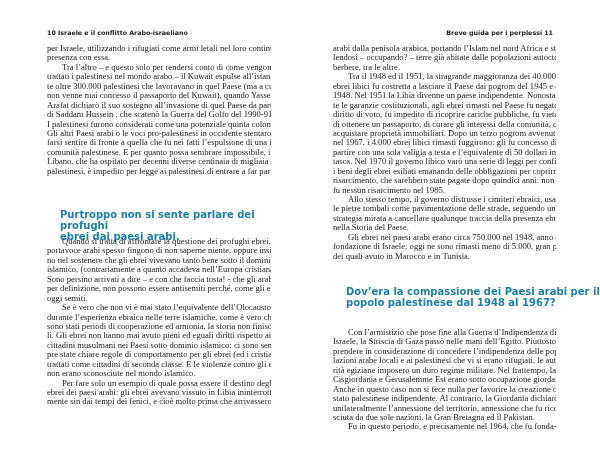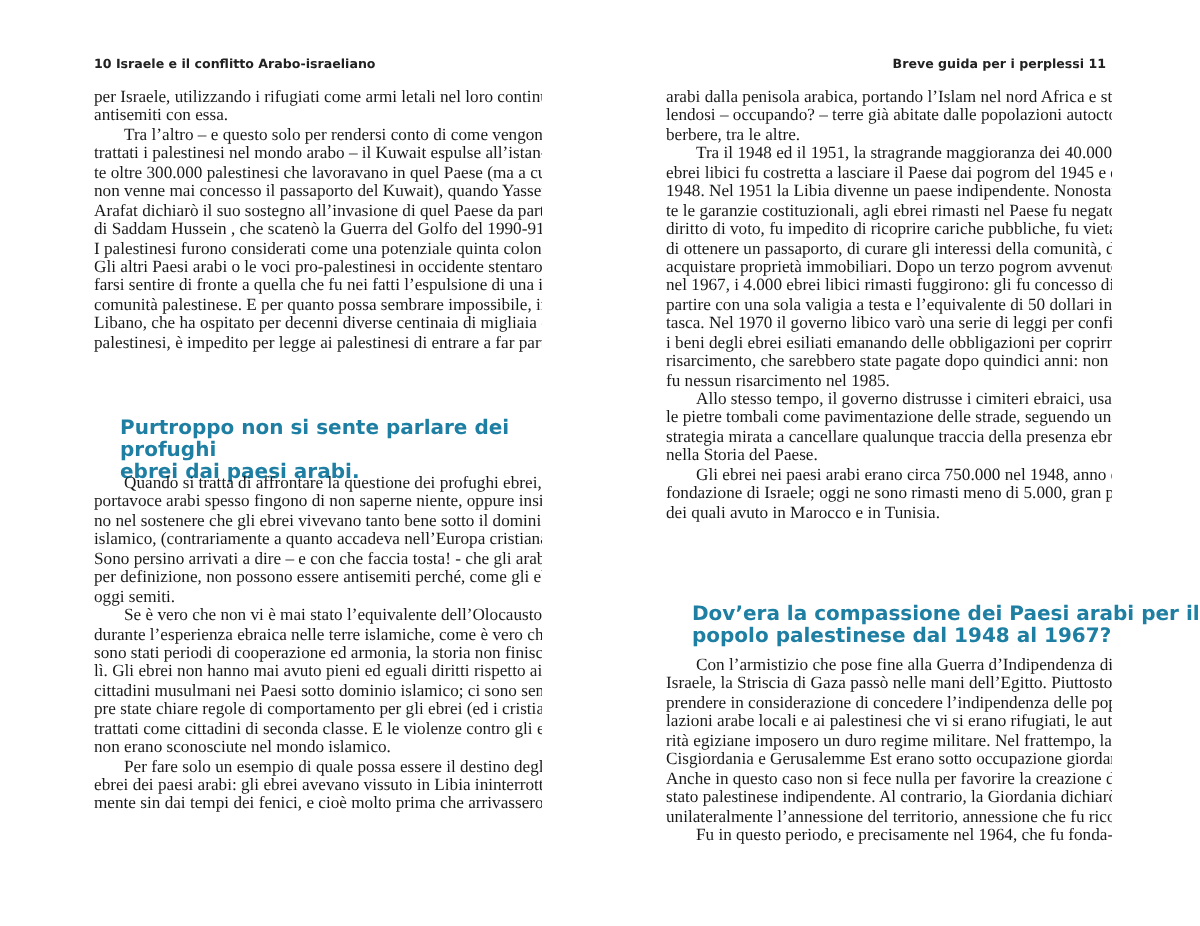--- a/index.html
+++ b/index.html
@@ -35,21 +35,21 @@
 </head>
 <body>
 
 <div class="spread">
 
   <div class="page page-left">
     <div class="running-head">10  Israele e il conflitto Arabo-israeliano</div>
 
     <div class="text-block" style="top:44px;">
       <span class="line">per Israele, utilizzando i rifugiati come armi letali nel loro continuo</span>
-      <span class="line last">antisemiti con essa.</span>
+      <span class="line last">presenza con essa.</span>
       <span class="line indent">Tra l’altro – e questo solo per rendersi conto di come vengono</span>
       <span class="line">trattati i palestinesi nel mondo arabo – il Kuwait espulse all’istan-</span>
       <span class="line">te oltre 300.000 palestinesi che lavoravano in quel Paese (ma a cui</span>
       <span class="line">non venne mai concesso il passaporto del Kuwait), quando Yasser</span>
       <span class="line">Arafat dichiarò il suo sostegno all’invasione di quel Paese da parte</span>
       <span class="line">di Saddam Hussein , che scatenò la Guerra del Golfo del 1990-91.</span>
       <span class="line">I palestinesi furono considerati come una potenziale quinta colonna.</span>
       <span class="line">Gli altri Paesi arabi o le voci pro-palestinesi in occidente stentarono a</span>
       <span class="line">farsi sentire di fronte a quella che fu nei fatti l’espulsione di una intera</span>
       <span class="line">comunità palestinese. E per quanto possa sembrare impossibile, in</span>
@@ -106,31 +106,32 @@
       <span class="line last">fu nessun risarcimento nel 1985.</span>
       <span class="line indent">Allo stesso tempo, il governo distrusse i cimiteri ebraici, usando</span>
       <span class="line">le pietre tombali come pavimentazione delle strade, seguendo una</span>
       <span class="line">strategia mirata a cancellare qualunque traccia della presenza ebraica</span>
       <span class="line last">nella Storia del Paese.</span>
       <span class="line indent">Gli ebrei nei paesi arabi erano circa 750.000 nel 1948, anno della</span>
       <span class="line">fondazione di Israele; oggi ne sono rimasti meno di 5.000, gran parte</span>
       <span class="line last">dei quali avuto in Marocco e in Tunisia.</span>
     </div>
 
-    <div class="heading" style="top:286px;margin-top:16px;">
+    <div class="heading" style="top:286px;">
       <div>Dov’era la compassione dei Paesi arabi per il</div>
       <div>popolo palestinese dal 1948 al 1967?</div>
     </div>
 
     <div class="text-block" style="top:328px;">
       <span class="line indent">Con l’armistizio che pose fine alla Guerra d’Indipendenza di</span>
       <span class="line">Israele, la Striscia di Gaza passò nelle mani dell’Egitto. Piuttosto che</span>
       <span class="line">prendere in considerazione di concedere l’indipendenza delle popo-</span>
       <span class="line">lazioni arabe locali e ai palestinesi che vi si erano rifugiati, le auto-</span>
       <span class="line">rità egiziane imposero un duro regime militare. Nel frattempo, la</span>
       <span class="line">Cisgiordania e Gerusalemme Est erano sotto occupazione giordana.</span>
       <span class="line">Anche in questo caso non si fece nulla per favorire la creazione di uno</span>
       <span class="line">stato palestinese indipendente. Al contrario, la Giordania dichiarò</span>
       <span class="line">unilateralmente l’annessione del territorio, annessione che fu ricono-</span>
+      <span class="line last">sciuta da due sole nazioni, la Gran Bretagna ed il Pakistan.</span>
       <span class="line indent">Fu in questo periodo, e precisamente nel 1964, che fu fonda-</span>
     </div>
   </div>
 </div>
 
 </body></html>

